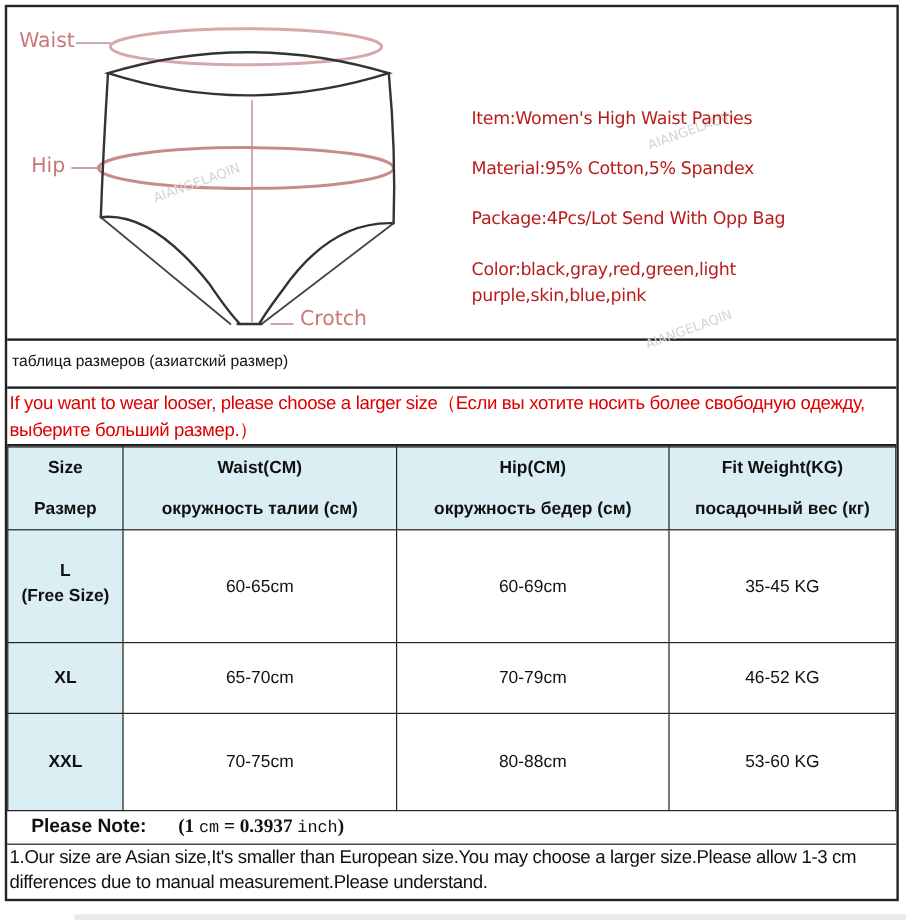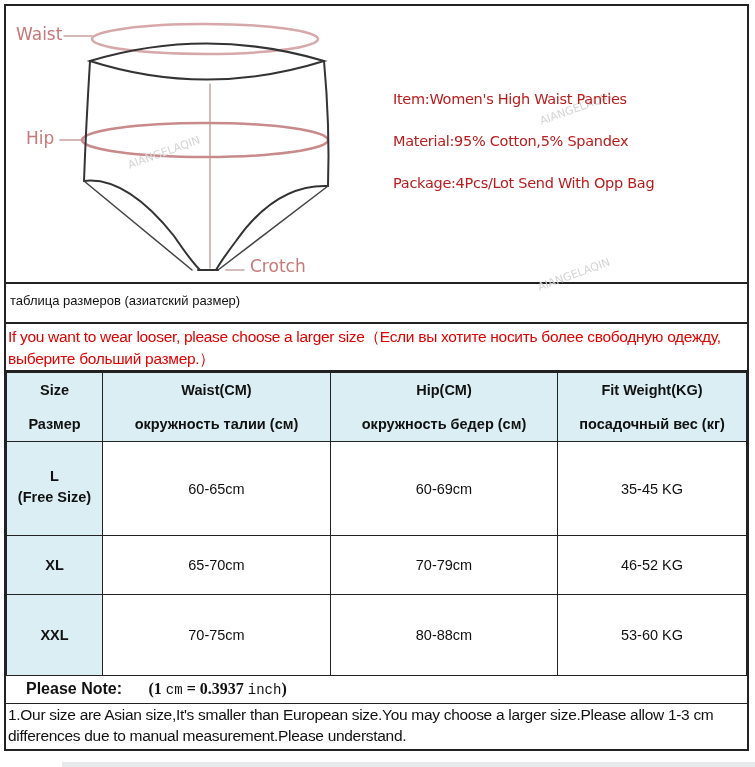--- a/index.html
+++ b/index.html
@@ -56,20 +56,21 @@
       <span class="label-pink" style="left:20px;top:122px;">Hip</span>
       <span class="label-pink" style="left:244px;top:250px;">Crotch</span>
       <span class="watermark" style="left:120px;top:140px;">AIANGELAQIN</span>
     </div>
     <span class="watermark" style="left:532px;top:96px;">AIANGELAQIN</span>
     <span class="watermark" style="left:530px;top:262px;">AIANGELAQIN</span>
     <div class="info">
       <div>Item:Women's High Waist Panties</div>
       <div>Material:95% Cotton,5% Spandex</div>
       <div>Package:4Pcs/Lot Send With Opp Bag</div>
+      <div>Color:black,gray,red,green,light purple,skin,blue,pink</div>
     </div>
   </div>
 
   <div class="subtitle-row">таблица размеров (азиатский размер)</div>
   <div class="note-red">If you want to wear looser, please choose a larger size（Если вы хотите носить более свободную одежду, выберите больший размер.）</div>
 
   <table class="size">
     <colgroup>
         <col style="width:96px">
         <col style="width:228px">

